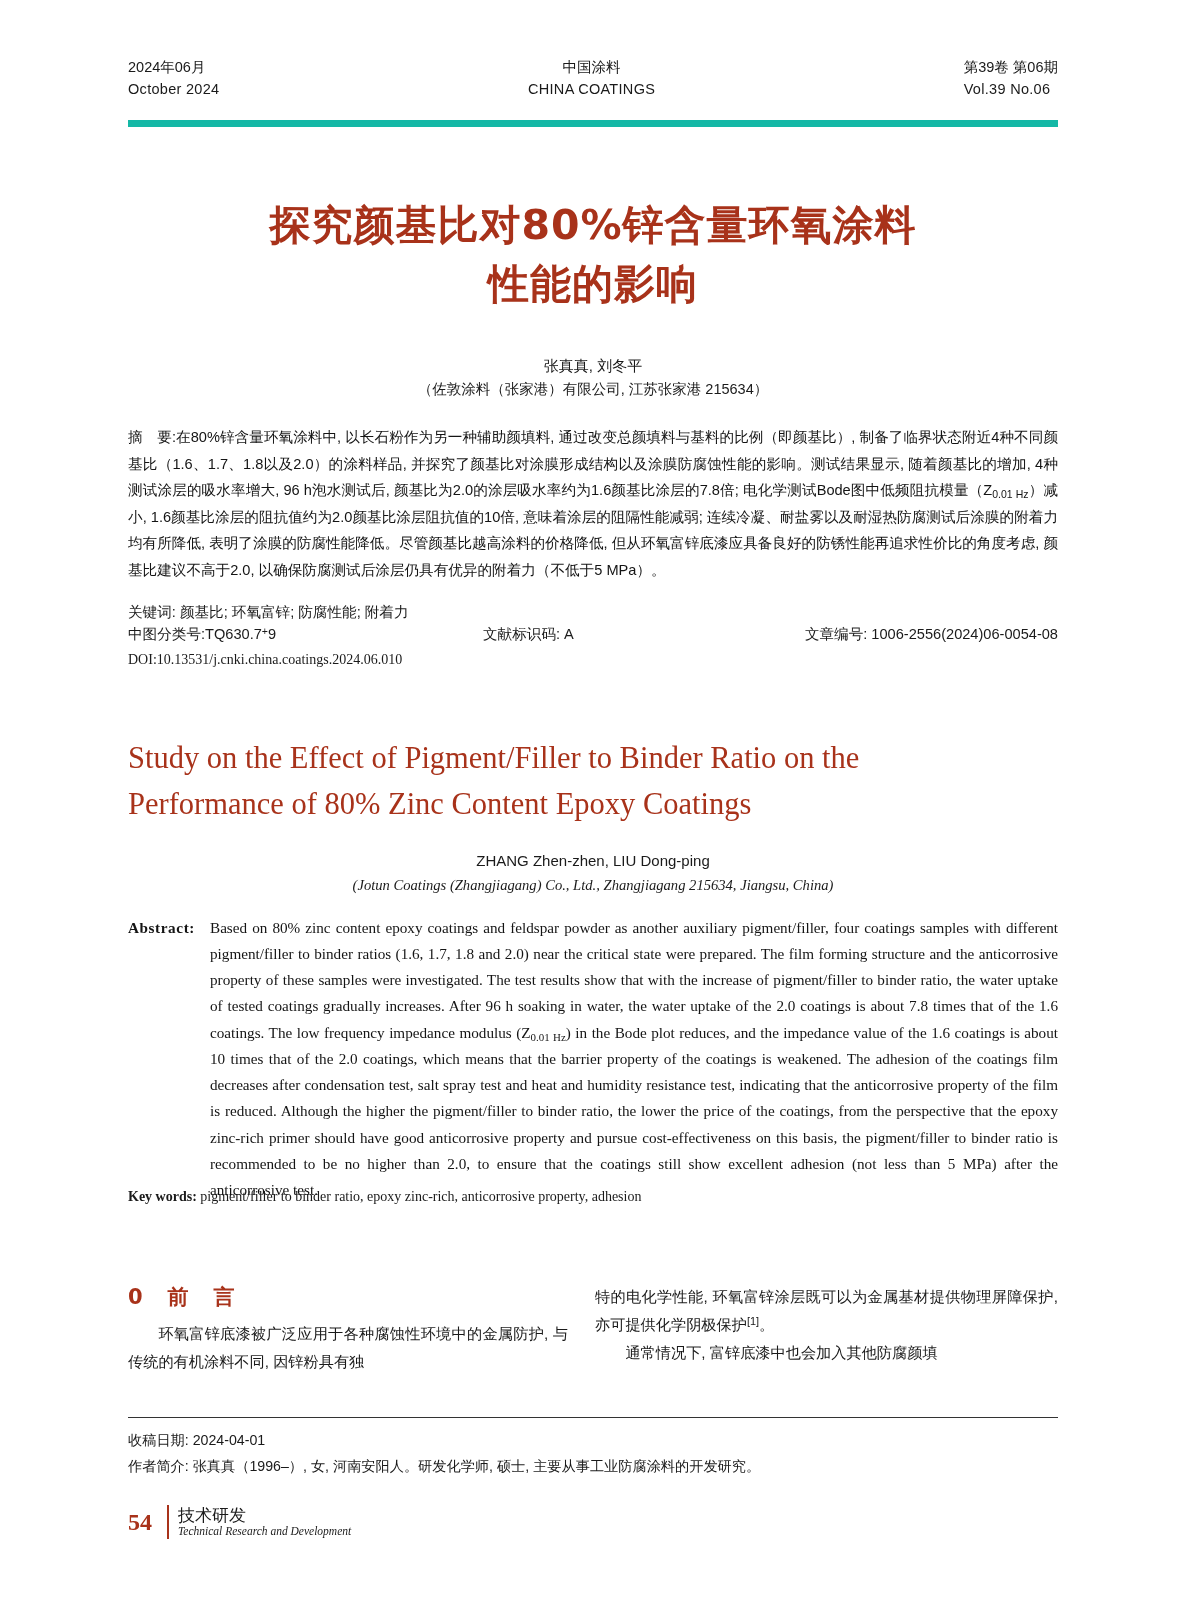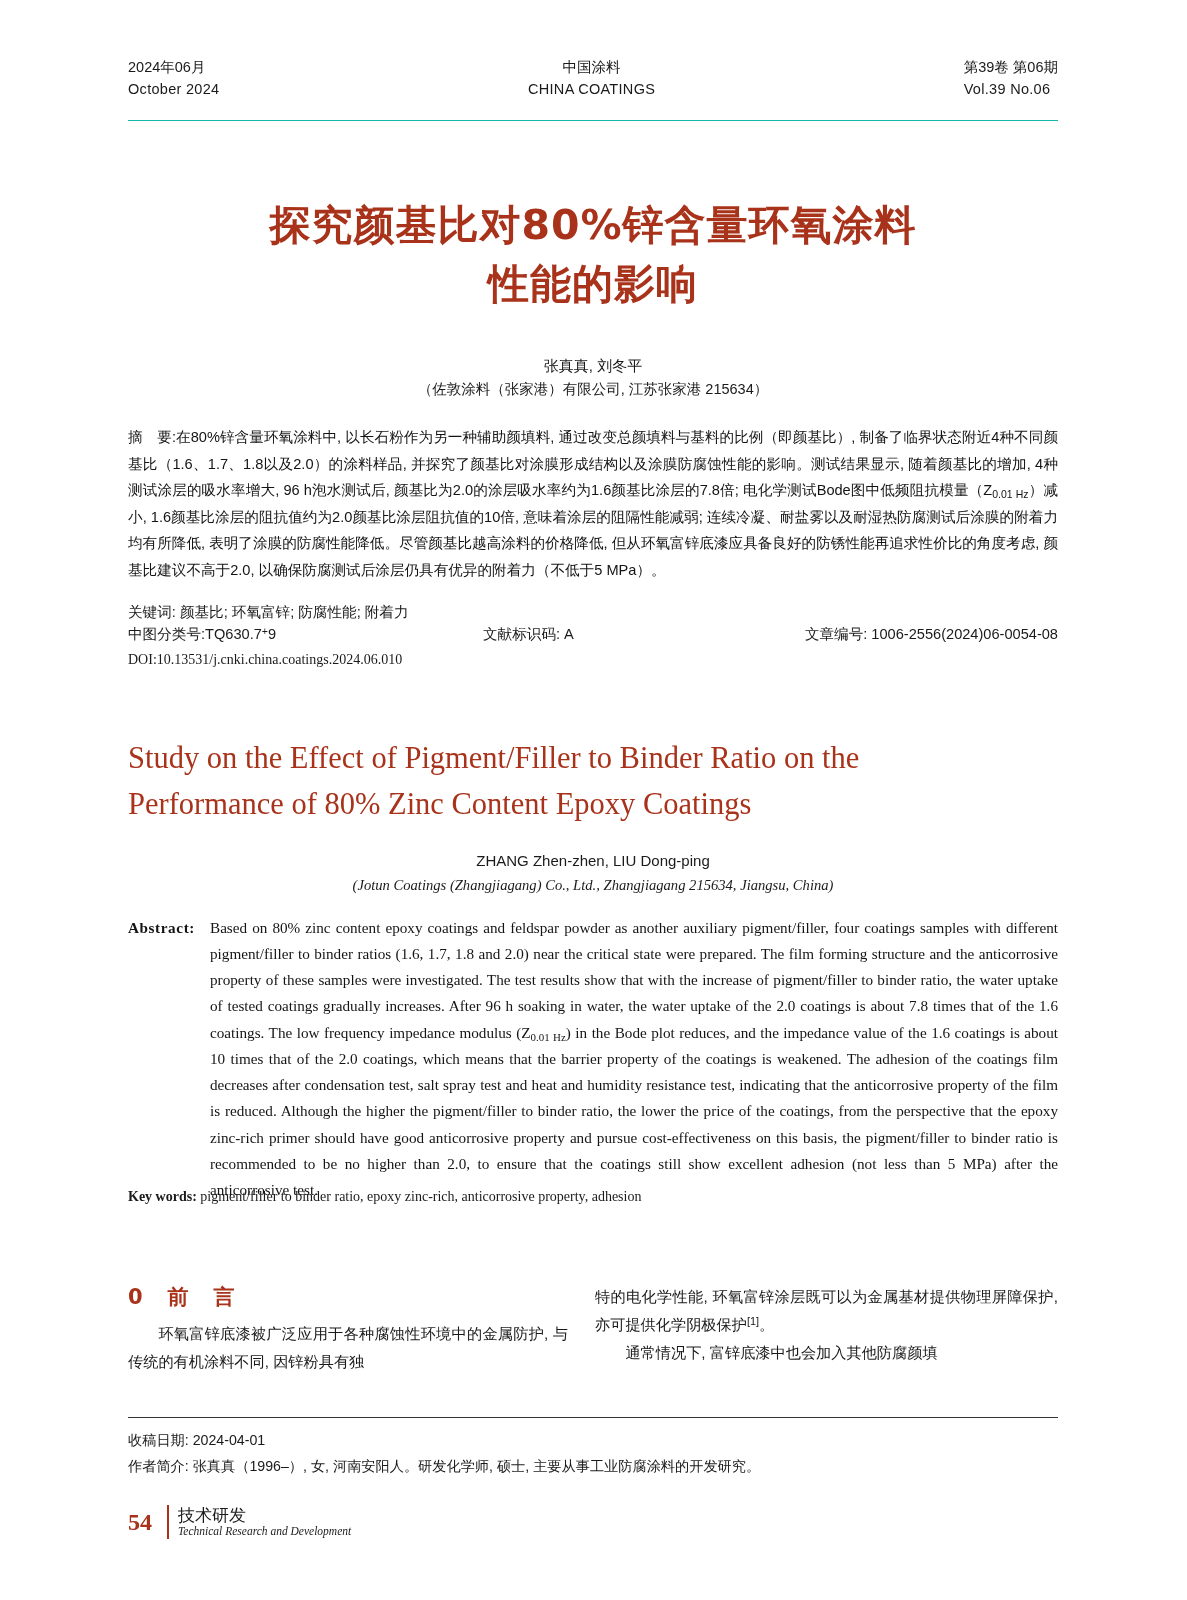--- a/index.html
+++ b/index.html
@@ -24,21 +24,21 @@
 
   
   .runhead {
     position: absolute;
     left: 128px; top: 56px;
     width: 930px;
     height: 58px;
     display: flex;
     justify-content: space-between;
     align-items: flex-start;
-    border-bottom: 1px solid #14b8a6;
+    border-bottom: 7px solid #14b8a6;
     padding-bottom: 6px;
   }
   .runhead .col { font-size: 14.5px; line-height: 1.55; color: #1a1a1a; }
   .runhead .col.left { text-align: left; }
   .runhead .col.center { text-align: center; flex: 1; }
   .runhead .col.right { text-align: left; }
   .runhead .en { letter-spacing: 0.3px; }
 
   
   .cn-title {

